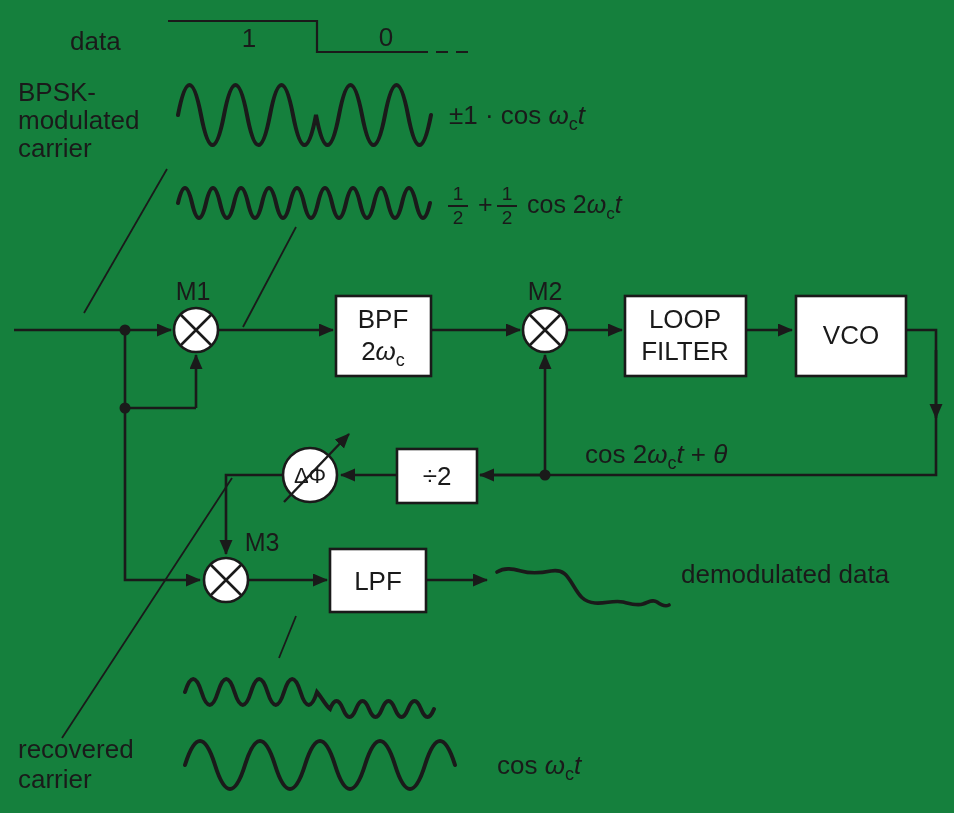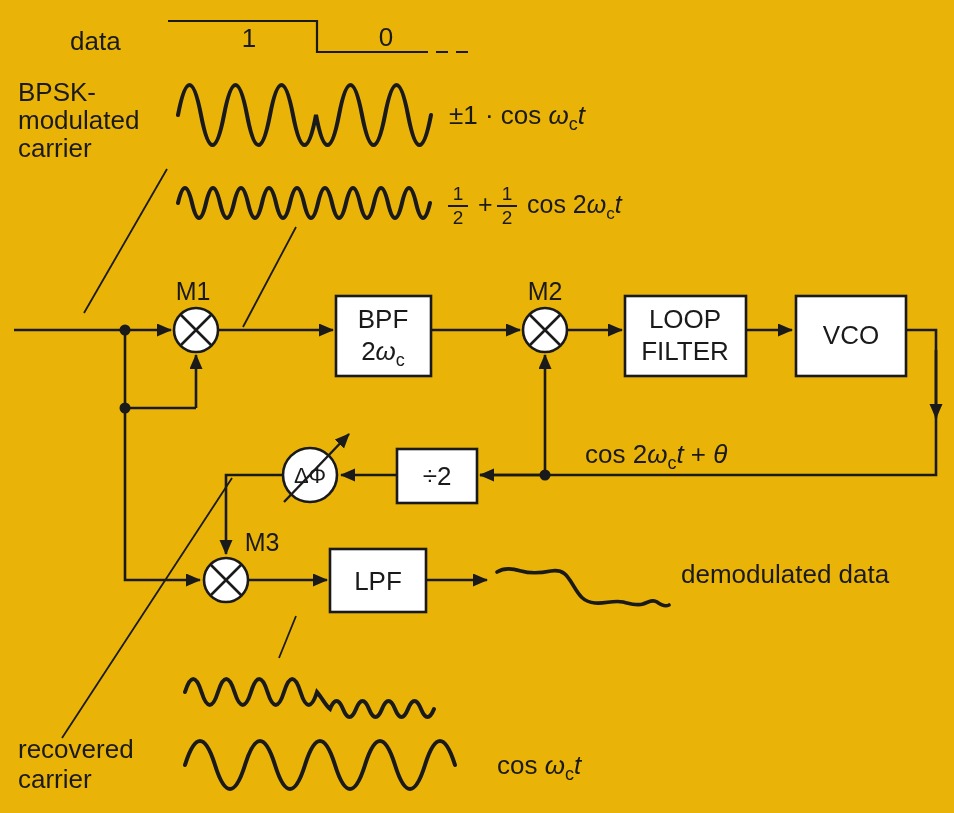--- a/index.html
+++ b/index.html
@@ -1,16 +1,16 @@
 <!DOCTYPE html>
 <html><head>
 <meta charset="utf-8">
 <style>
   html,body{margin:0;padding:0;background:#ffffff;}
-  .stage{width:954px;height:813px;position:relative;background:#eab308;overflow:hidden;}
+  .stage{width:954px;height:813px;position:relative;background:#15803d;overflow:hidden;}
   svg{display:block;}
   svg text{font-family:"Liberation Sans", sans-serif;fill:#1a1a1a;}
 </style>
 </head>
 <body>
 
 <div class="stage">
 <svg viewBox="0 0 954 813" width="954" height="813">
   <defs>
     <marker id="arw" markerUnits="userSpaceOnUse" markerWidth="18" markerHeight="15" refX="14" refY="6.5" orient="auto">

